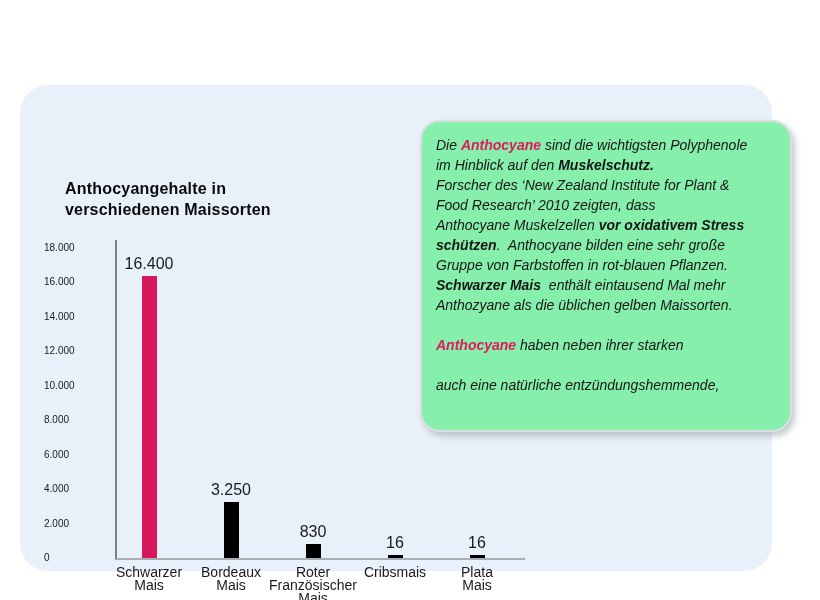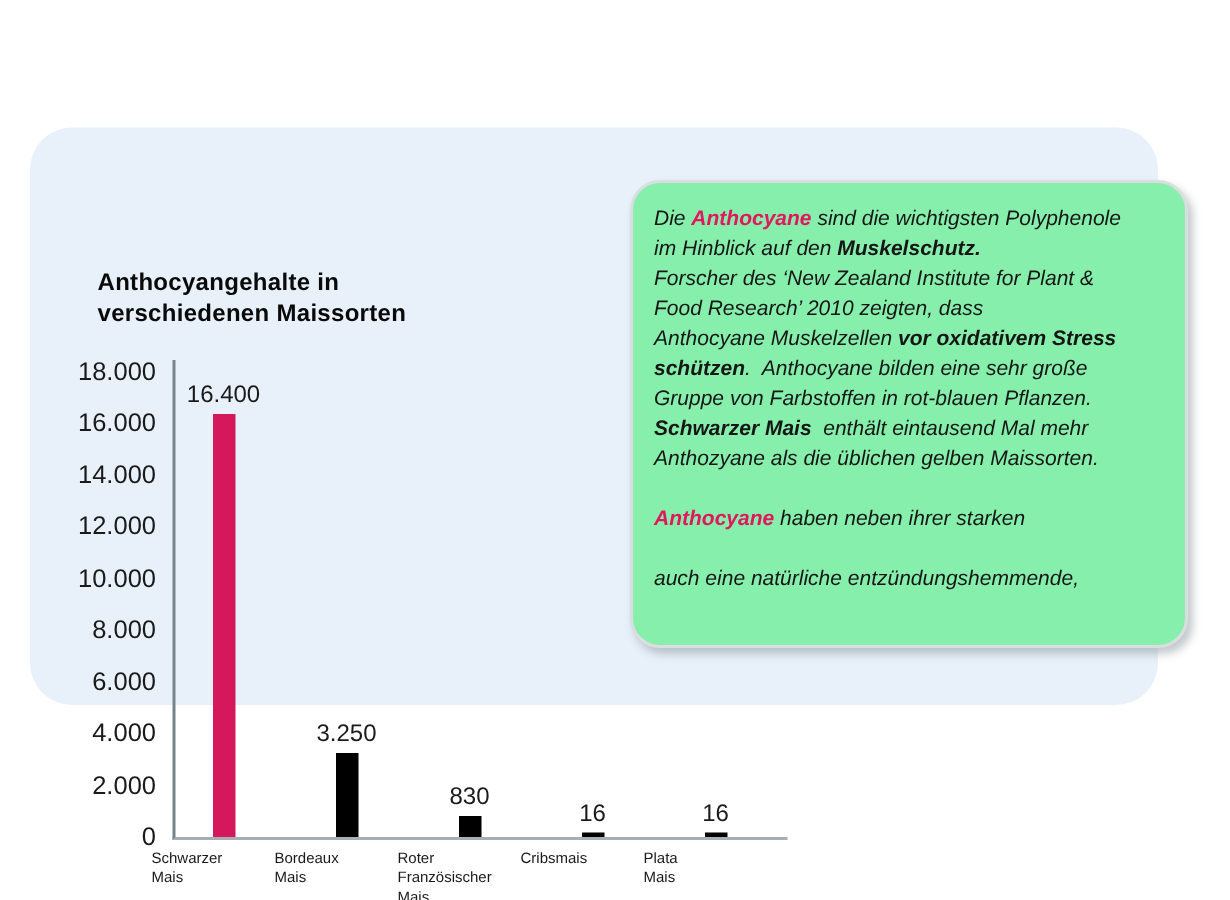--- a/index.html
+++ b/index.html
@@ -7,21 +7,21 @@
     position: relative;
     width: 820px; height: 600px;
     background: #ffffff;
     overflow: hidden;
     font-family: "Liberation Sans", sans-serif;
     color: #1a1a1a;
   }
   .panel {
     position: absolute;
     left: 20px; top: 85px;
-    width: 752px; height: 385px;
+    width: 752px; height: 486px;
     background: var(--panel-bg, #E8F1F9);
     border-radius: 28px;
   }
   .chart-title {
     position: absolute;
     left: 45px; top: 93px;
     font-size: 16px; font-weight: bold;
     line-height: 21px; color: #0a0a0a;
     letter-spacing: 0.2px;
   }
@@ -34,41 +34,40 @@
     position: absolute;
     left: 45px; top: 0;
     width: 408px; height: 318px;
     border-left: 2px solid #77838C;
     border-bottom: 2px solid #A8AEB3;
   }
   .ytick {
     position: absolute;
     right: calc(100% + 13px);
     width: 60px;
-    text-align: right;
-    font-size: 17px;
+    font-size: 10px;
     line-height: 15px;
     color: #1a1a1a;
     white-space: nowrap;
   }
   .bar { position: absolute; bottom: 0; }
   .vlabel {
     position: absolute;
     width: 64px;
     text-align: center;
     font-size: 16px;
     color: #1a1a1a;
     white-space: nowrap;
   }
   .clabel {
     position: absolute;
     top: 326px;
     width: 96px;
-    text-align: left;
-    font-size: 10px;
+    text-align: center;
+    font-size: 14px;
     line-height: 13px;
     color: #1a1a1a;
     white-space: pre-line;
   }
   .infobox {
     position: absolute;
     left: 420px; top: 120px;
     width: 372px; height: 312px;
     box-sizing: border-box;
     background: #86efac;

